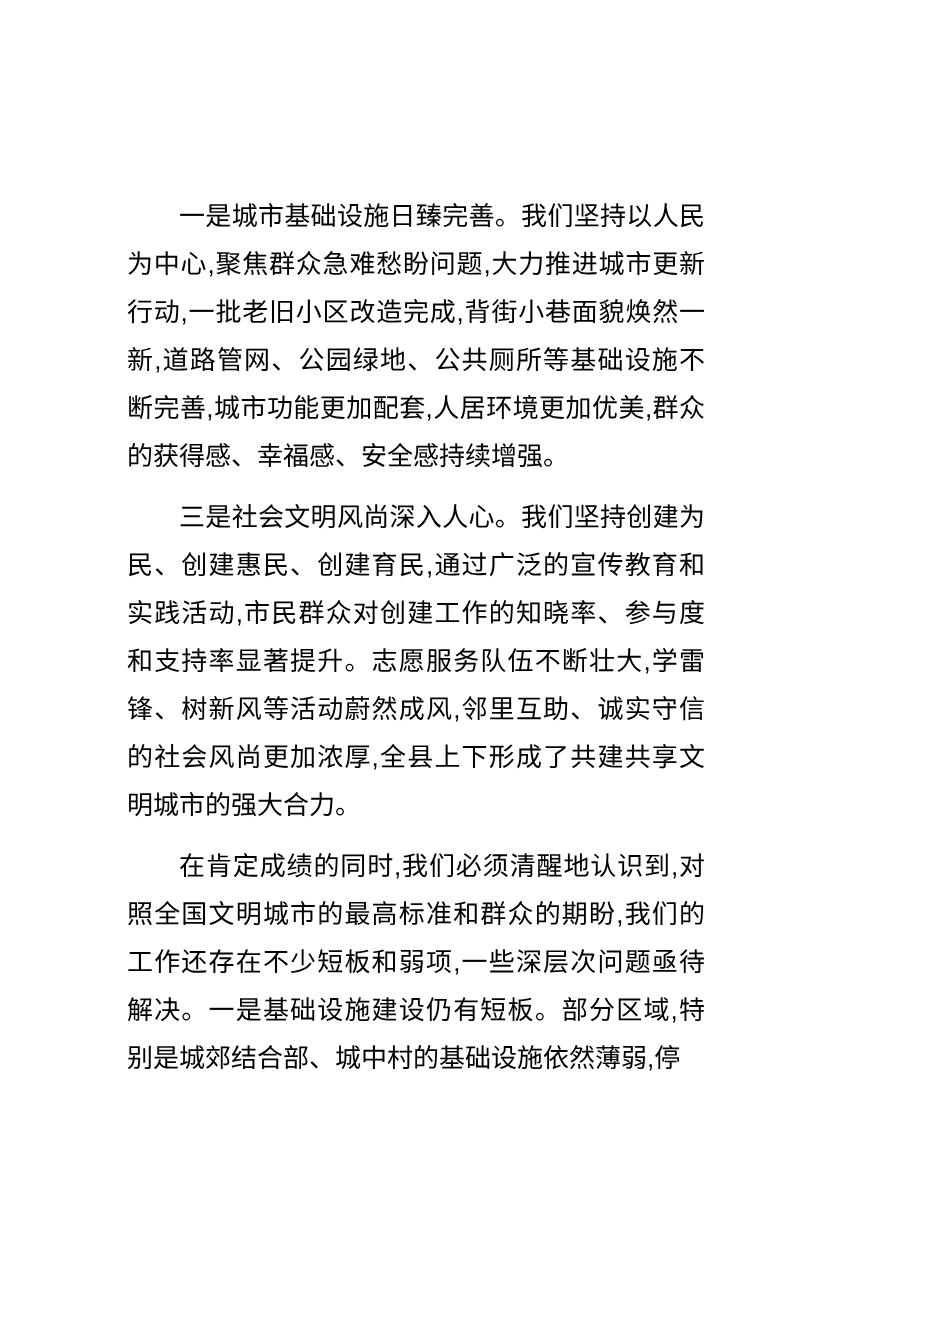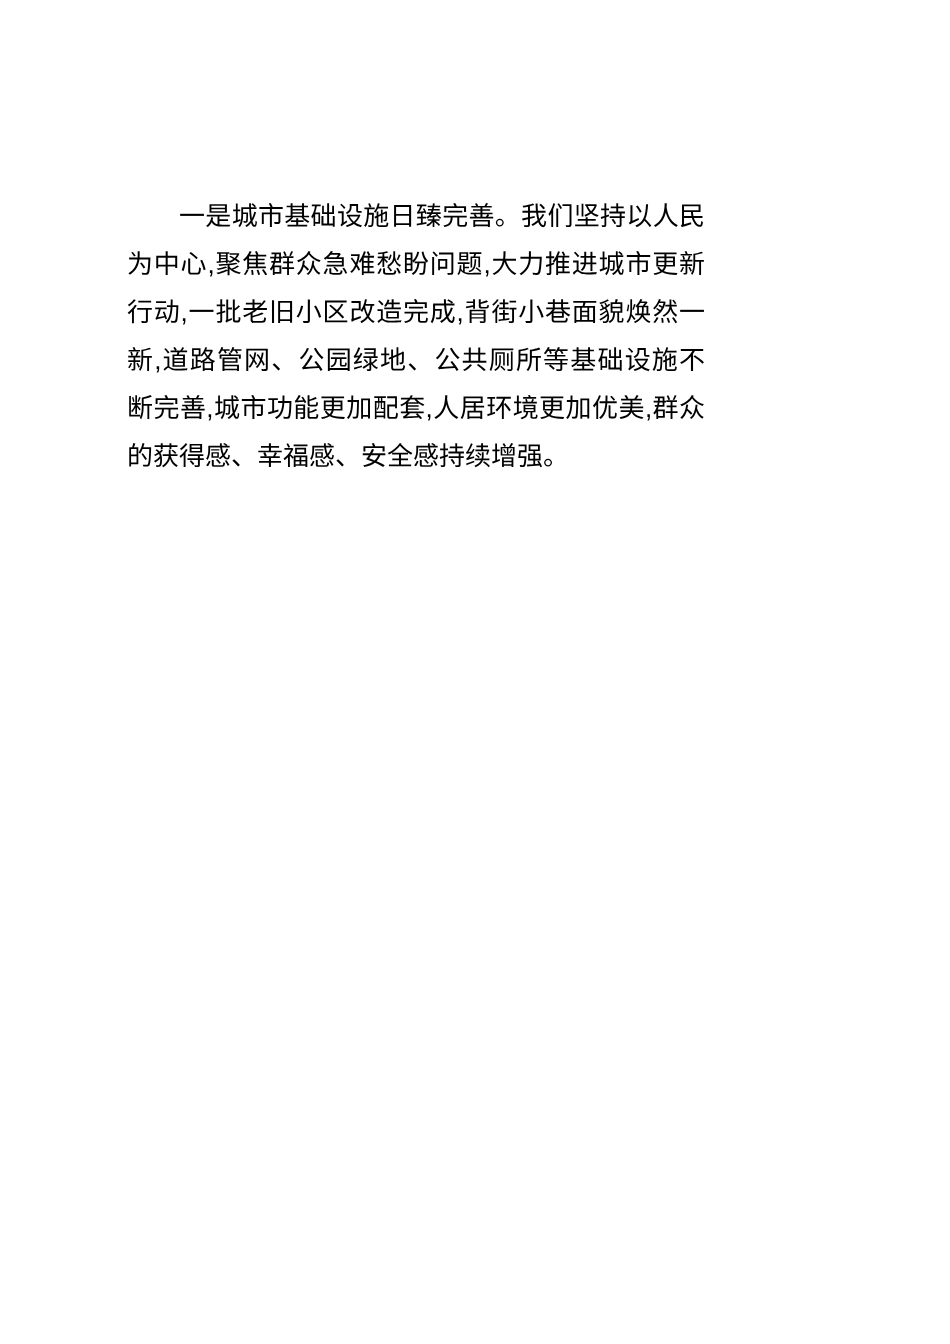--- a/index.html
+++ b/index.html
@@ -32,14 +32,16 @@
       letter-spacing: 0;
       word-break: break-all;
     }
   </style>
 </head>
 <body>
 
 <div class="page">
   <div class="doc-body">
     <p>一是城市基础设施日臻完善。我们坚持以人民为中心,聚焦群众急难愁盼问题,大力推进城市更新行动,一批老旧小区改造完成,背街小巷面貌焕然一新,道路管网、公园绿地、公共厕所等基础设施不断完善,城市功能更加配套,人居环境更加优美,群众的获得感、幸福感、安全感持续增强。</p>
+    <p>三是社会文明风尚深入人心。我们坚持创建为民、创建惠民、创建育民,通过广泛的宣传教育和实践活动,市民群众对创建工作的知晓率、参与度和支持率显著提升。志愿服务队伍不断壮大,学雷锋、树新风等活动蔚然成风,邻里互助、诚实守信的社会风尚更加浓厚,全县上下形成了共建共享文明城市的强大合力。</p>
+    <p>在肯定成绩的同时,我们必须清醒地认识到,对照全国文明城市的最高标准和群众的期盼,我们的工作还存在不少短板和弱项,一些深层次问题亟待解决。一是基础设施建设仍有短板。部分区域,特别是城郊结合部、城中村的基础设施依然薄弱,停</p>
   </div>
 </div>
 
 </body></html>

